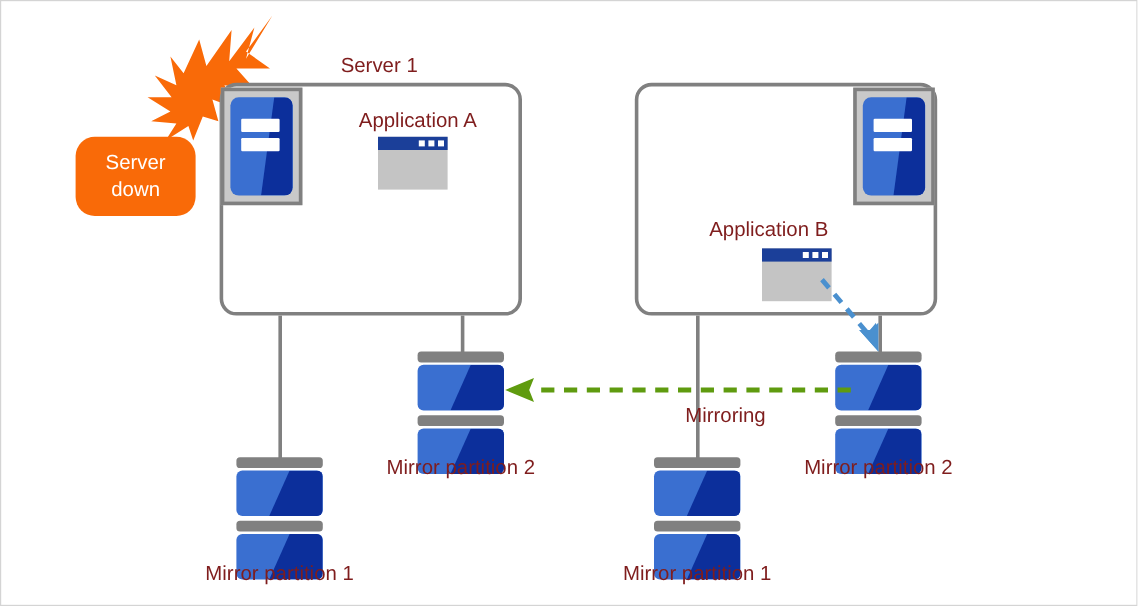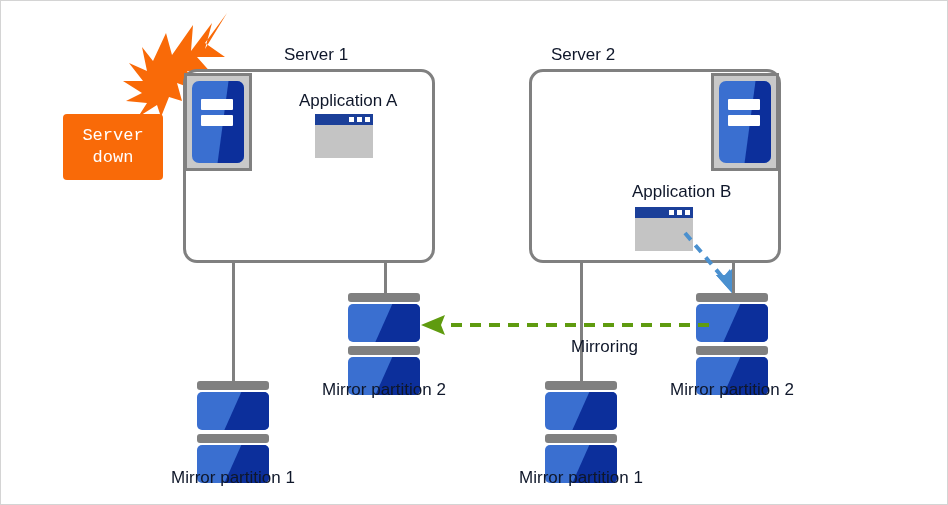--- a/index.html
+++ b/index.html
@@ -14,21 +14,21 @@
     background: #ffffff;
     border: 1px solid #d4d4d4;
     box-sizing: border-box;
     overflow: hidden;
     font-family: "Liberation Sans", "DejaVu Sans", sans-serif;
   }
   .abs { position: absolute; }
 
   
   .label {
-    color: #0f172a;
+    color: #7f1d1d;
     font-size: 17px;
     line-height: 20px;
     white-space: nowrap;
     font-family: "Liberation Sans", "DejaVu Sans", sans-serif;
   }
   .label.center { text-align: center; }
 
   
   .server-box {
     border: 3px solid #808080;
@@ -119,30 +119,30 @@
     clip-path: polygon(38% 0, 100% 0, 100% 100%, 0% 100%);
   }
   .disk-gap { height: 4px; }
 
   
   .vline { background: #808080; width: 3px; }
 
   
   .badge-down {
     background: #f96a08;
-    border-radius: 4px;
+    border-radius: 16px;
     color: #ffffff;
     font-size: 17px;
     line-height: 22px;
     text-align: center;
     display: flex;
     flex-direction: column;
     align-items: center;
     justify-content: center;
-    font-family: Liberation Mono, monospace;
+    font-family: Liberation Sans, sans-serif;
   }
 
   svg { display: block; overflow: visible; }
 </style>
 </head>
 <body>
 
 <div id="canvas">
 
   <div class="abs" style="left:108px; top:4px; width:132px; height:118px;">
@@ -190,32 +190,31 @@
 
   <div class="abs disk" style="left:196px; top:380px;">
     <div class="disk-cap"></div>
     <div class="disk-body"></div>
     <div class="disk-gap"></div>
     <div class="disk-cap"></div>
     <div class="disk-body"></div>
   </div>
   <div class="abs label center" style="left:142px; top:467px; width:180px;">Mirror partition 1</div>
 
-  <div class="abs label center" style="left:512px; top:44px; width:140px;">Server 2</div>
 
   <div class="abs server-box" style="left:528px; top:68px; width:252px; height:194px;"></div>
 
   <div class="abs server-icon" style="left:710px; top:72px; width:68px; height:98px;">
     <div class="server-icon-inner">
       <div class="server-bar" style="top:22%;"></div>
       <div class="server-bar" style="top:42%;"></div>
     </div>
   </div>
 
-  <div class="abs label" style="left:631px; top:181px;">Application B</div>
+  <div class="abs label" style="left:590px; top:181px;">Application B</div>
   <div class="abs app-win" style="left:634px; top:206px; width:58px; height:44px;">
     <div class="app-win-bar">
       <span class="app-dot"></span>
       <span class="app-dot"></span>
       <span class="app-dot"></span>
     </div>
   </div>
 
   <div class="abs vline" style="left:579px; top:262px; height:121px;"></div>
   <div class="abs vline" style="left:731px; top:262px; height:32px;"></div>

